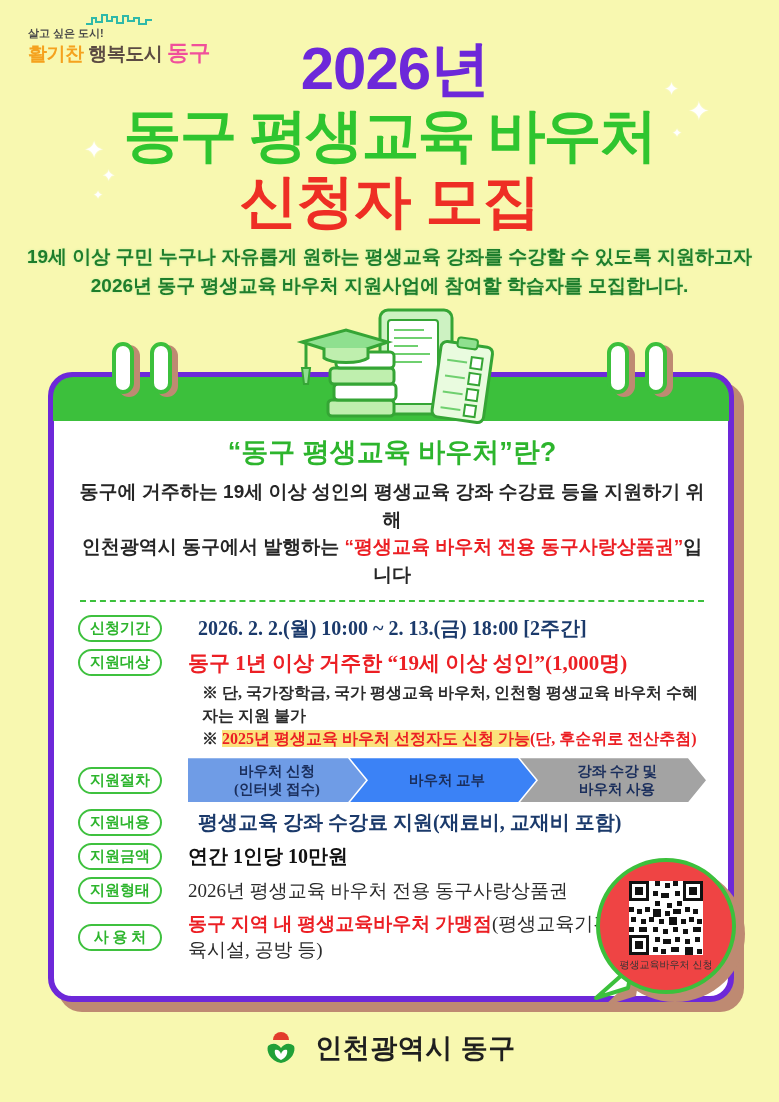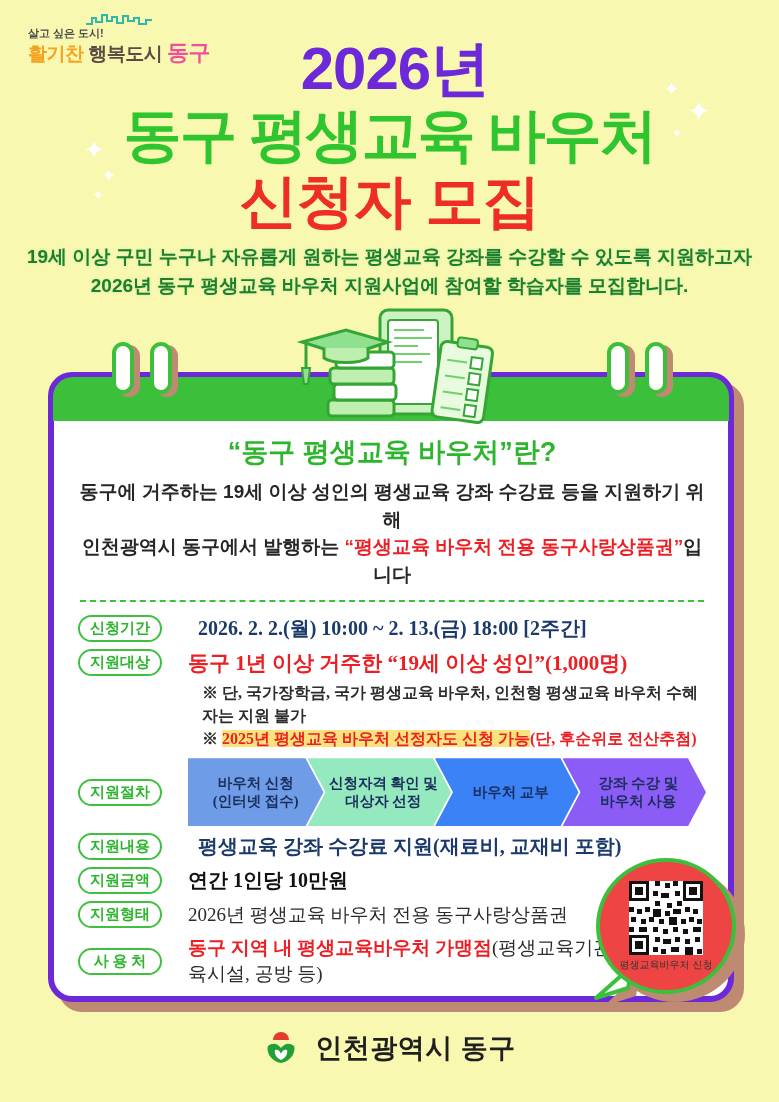--- a/index.html
+++ b/index.html
@@ -54,21 +54,21 @@
   .pill{ flex:0 0 84px; text-align:center; border:2px solid #3FC13F; border-radius:16px;
     color:#2DB52D; font-weight:bold; font-size:15px; padding:2px 0; background:#fff; white-space:nowrap;}
   .val{ font-size:19px; color:#2B2B2B; }
   .val.navy{ color:#1B3A6B; font-weight:bold; font-size:20px;margin-left:10px;}
   .val.red-big{ color:#EC1F24; font-weight:bold; font-size:21px;}
   .val.black-bold{ color:#111; font-weight:bold; font-size:20px;}
   .notes{ margin:5px 0 1px 14px; font-size:16px; color:#2B2B2B; line-height:1.42; font-weight:bold;}
   .hl{ background:#FBE27C; color:#EC1F24;}
   .note3-rest{ color:#EC1F24;}
   
-  .arrows{ flex:1; display:flex; height:68px; }
+  .arrows{ flex:1; display:flex; height:44px; }
   .step{ flex:1; display:flex; flex-direction:column; justify-content:center; text-align:center;
     font-size:14.5px; font-weight:bold; color:#1A2E5C; line-height:1.3;
     clip-path:polygon(0 0, calc(100% - 18px) 0, 100% 50%, calc(100% - 18px) 100%, 0 100%, 18px 50%);
     margin-left:-16px; padding-left:8px;}
   .step:first-child{ clip-path:polygon(0 0, calc(100% - 18px) 0, 100% 50%, calc(100% - 18px) 100%, 0 100%); margin-left:0; padding-left:0;}
   
   .qr-bubble{ position:absolute; left:596px; top:858px; width:152px; height:150px; z-index:6;}
   .bubble-shadow{ position:absolute; left:9px; top:8px; width:140px; height:136px; border-radius:50%; background:#BE8A72;}
   .tail-shadow{ position:absolute; left:2px; bottom:0;}
   .qr-tail{ position:absolute; left:-6px; bottom:6px;}
@@ -194,28 +194,24 @@
         </div>
       </div>
 
       <div class="info-row">
         <span class="pill">지원절차</span>
         <div class="arrows">
           <div class="step" style="background: rgb(111, 156, 230);">
             <span>바우처 신청</span>
             <span>(인터넷 접수)</span>
           </div>
-          <div class="step" style="background: rgb(149, 233, 190);">
-            <span>신청자격 확인 및</span>
-            <span>대상자 선정</span>
-          </div>
           <div class="step" style="background: #3b82f6;">
             <span>바우처 교부</span>
           </div>
-          <div class="step" style="background: #8b5cf6;">
+          <div class="step" style="background: #a3a3a3;">
             <span>강좌 수강 및</span>
             <span>바우처 사용</span>
           </div>
         </div>
       </div>
 
       <div class="info-row">
         <span class="pill">지원내용</span>
         <span class="val navy">평생교육 강좌 수강료 지원(재료비, 교재비 포함)</span>
       </div>

